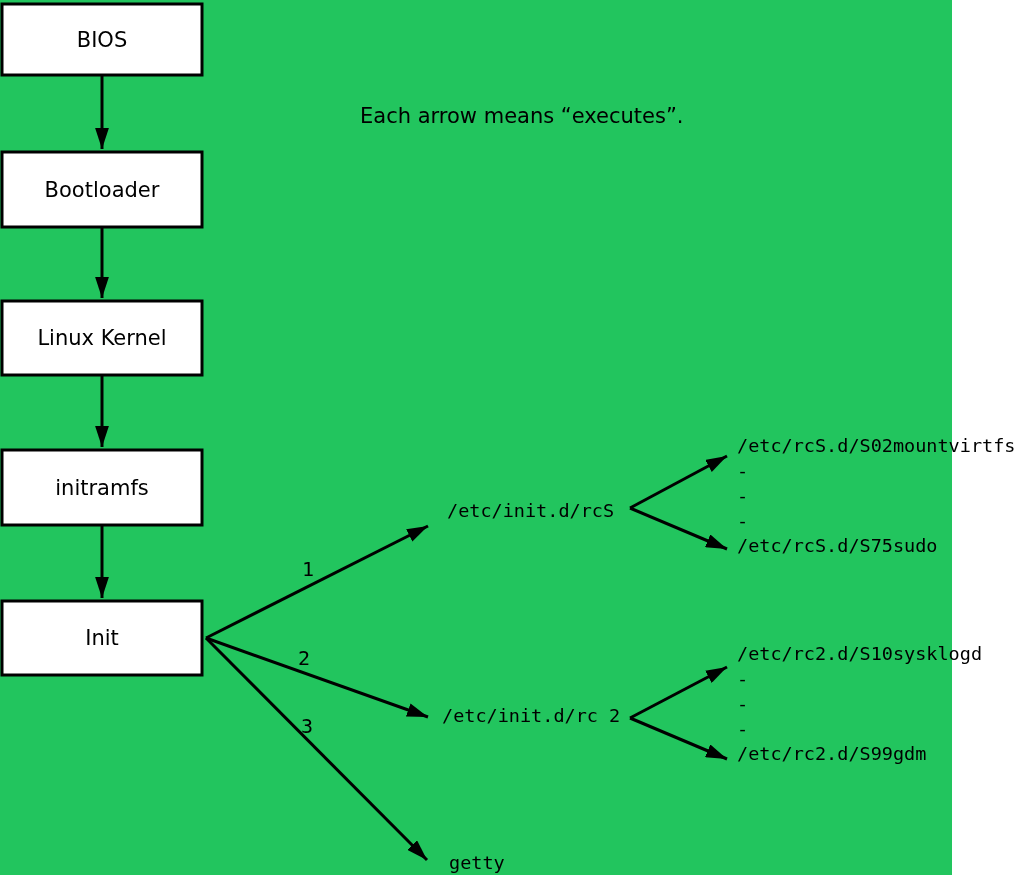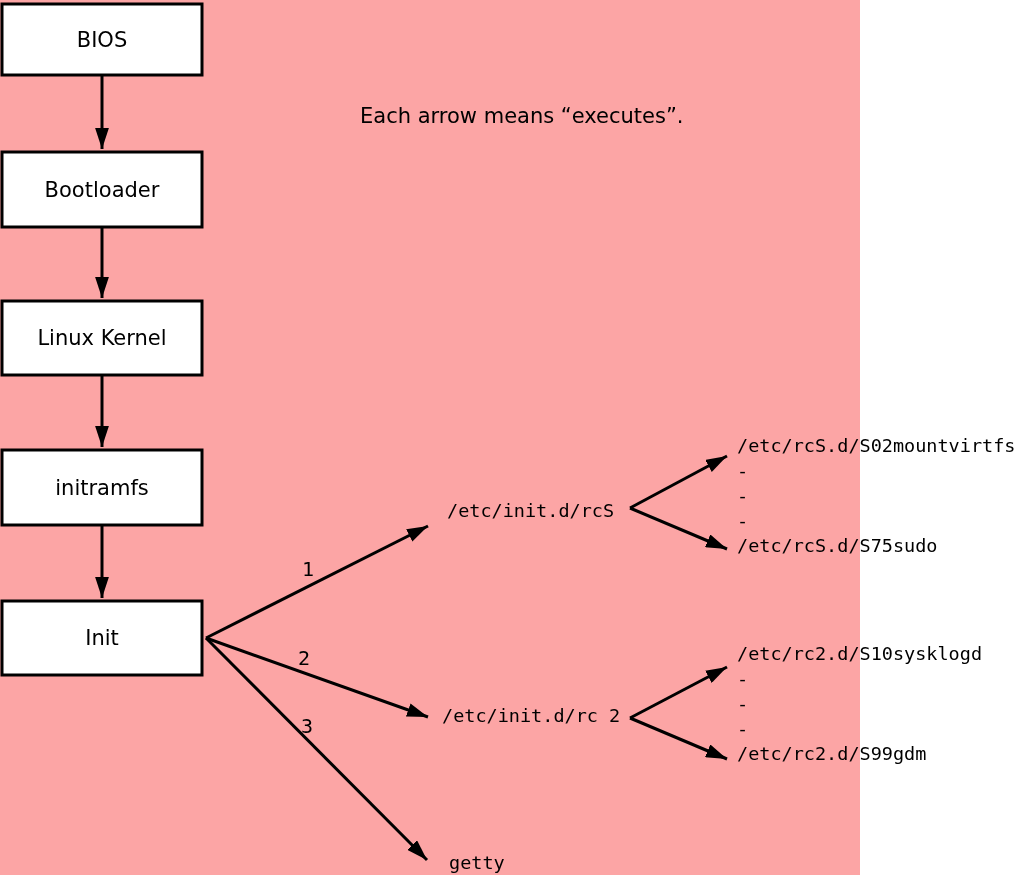--- a/index.html
+++ b/index.html
@@ -5,23 +5,23 @@
   html, body {
     margin: 0;
     padding: 0;
     background: #ffffff;
     width: 1024px;
     height: 875px;
     overflow: hidden;
   }
   #diagram-wrap {
     position: relative;
-    width: 860px;
+    width: 952px;
     height: 875px;
-    background: #fca5a5;
+    background: #22c55e;
   }
   svg {
     display: block;
   }
   .box {
     fill: #ffffff;
     stroke: #000000;
     stroke-width: 3;
   }
   .edge {

